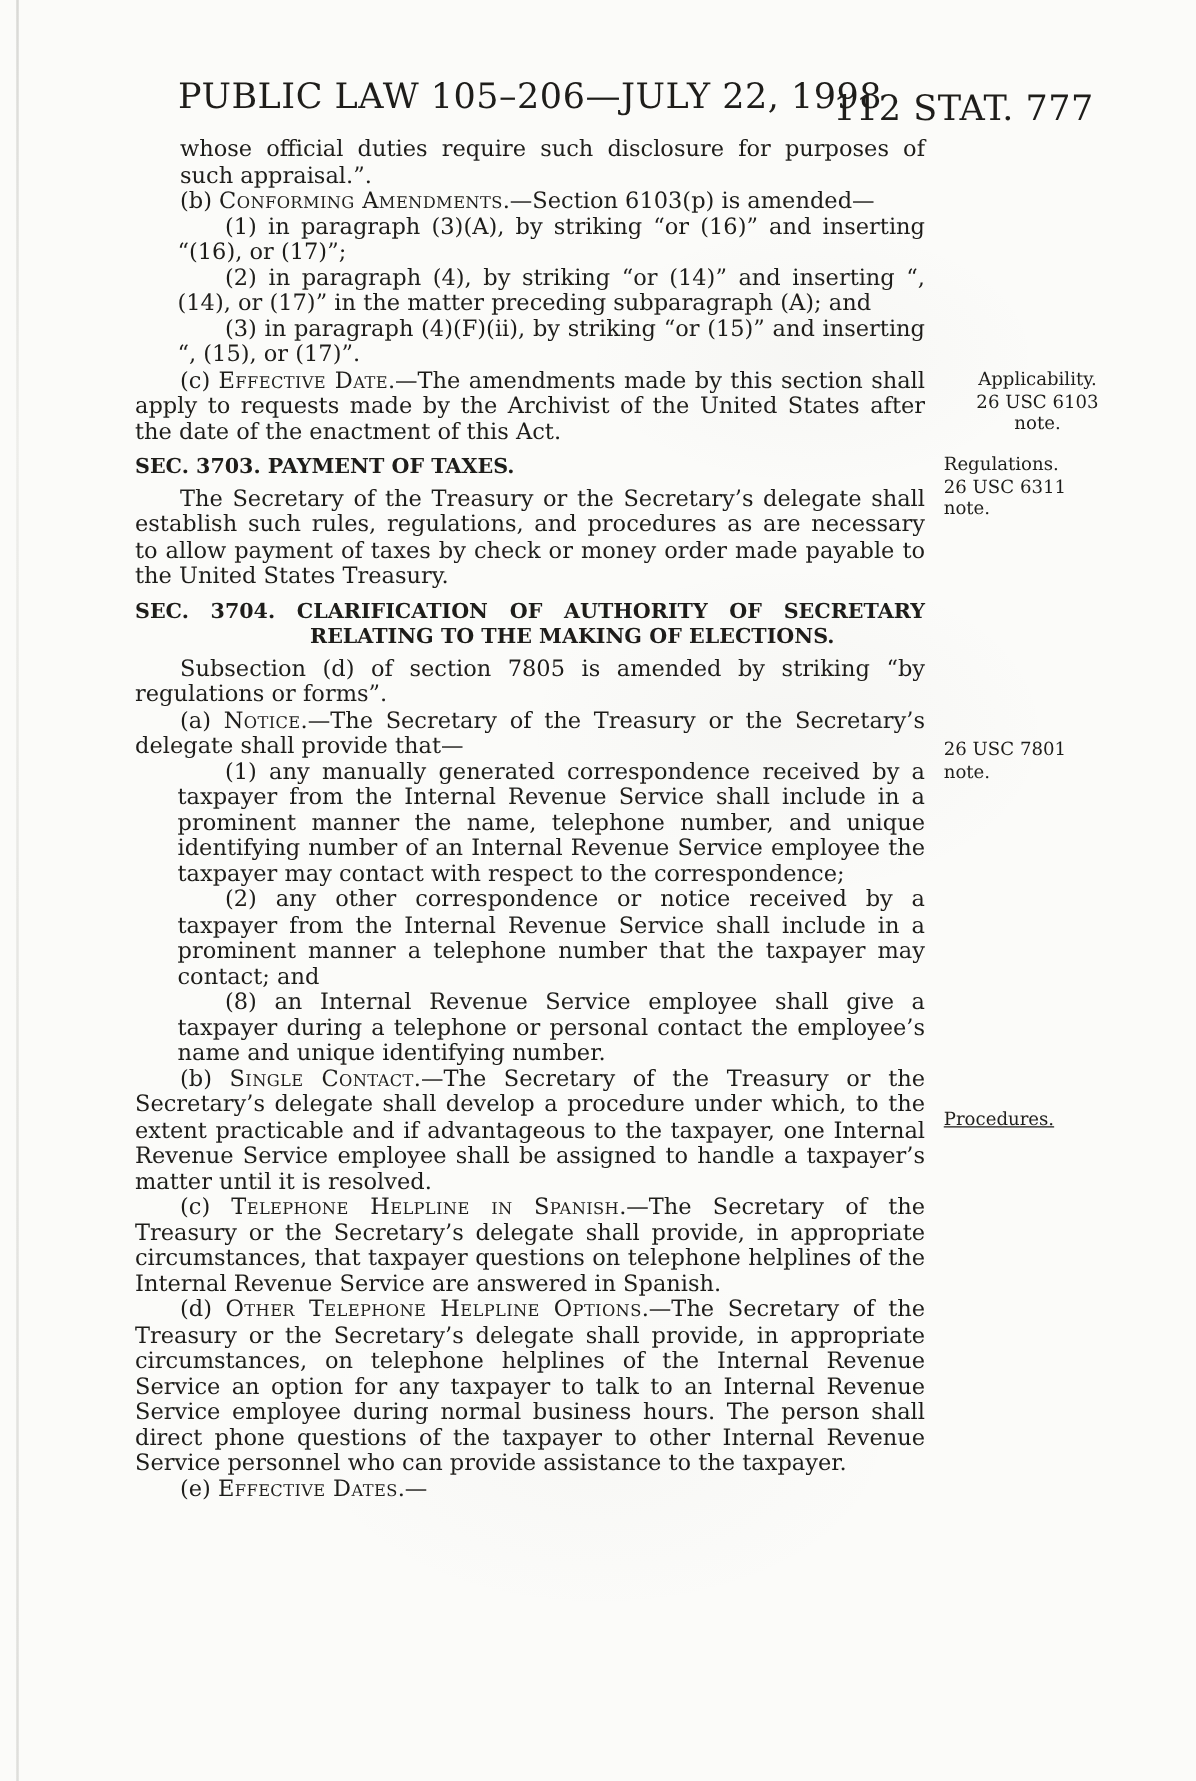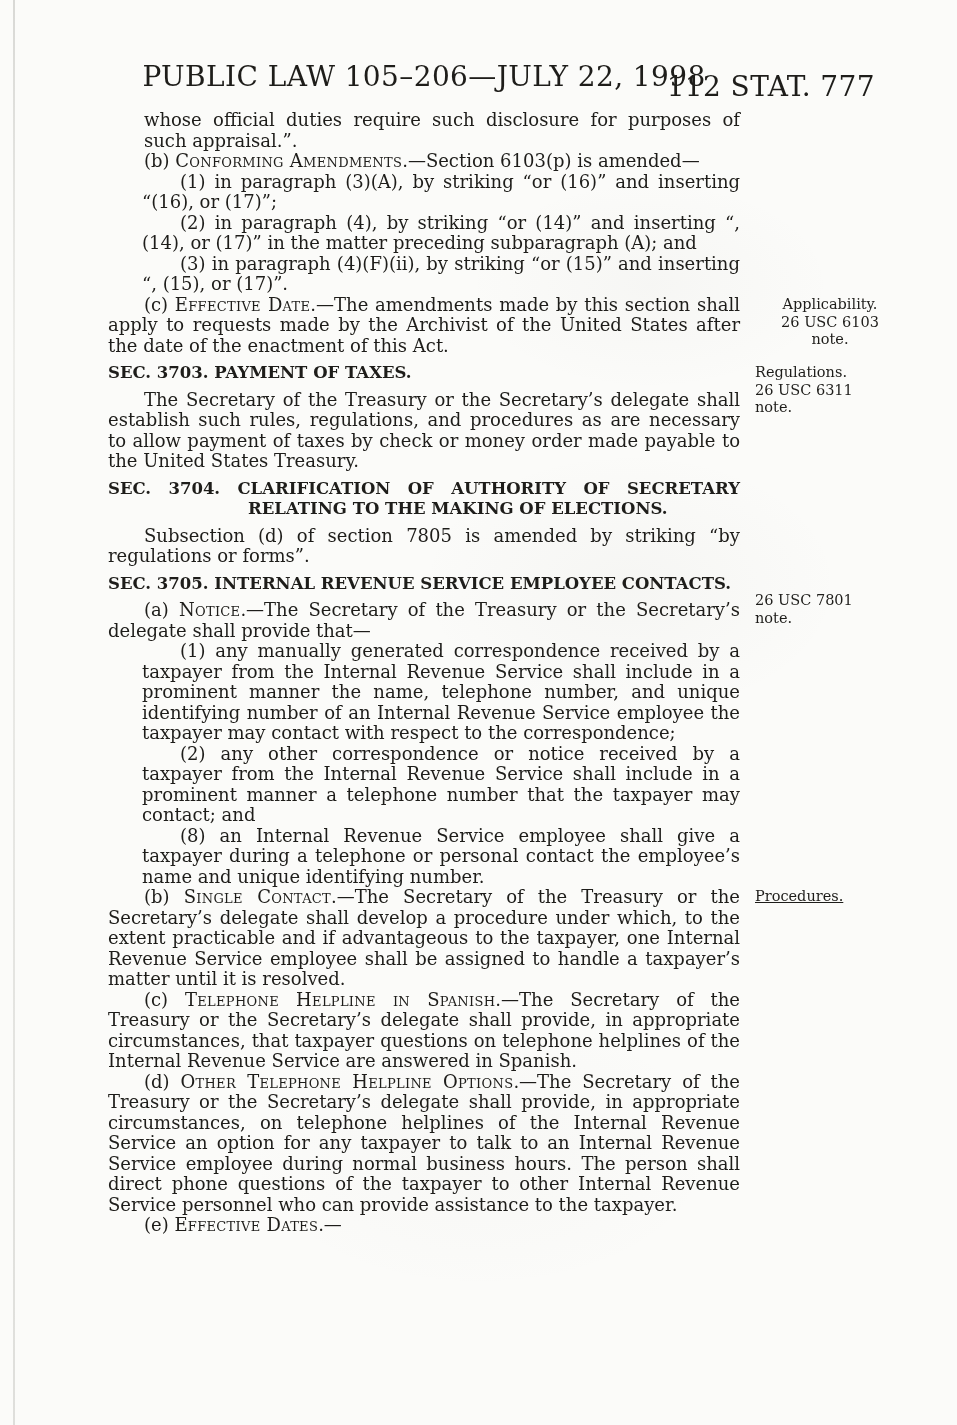--- a/index.html
+++ b/index.html
@@ -101,21 +101,20 @@
       <div class="para cont"><span>whose official duties require such disclosure for purposes of such appraisal.”.</span></div>
       <div class="para p"><span>(b) </span><span class="sc">Conforming Amendments</span><span>.—Section 6103(p) is amended—</span></div>
       <div class="para sub"><span>(1) in paragraph (3)(A), by striking “or (16)” and inserting “(16), or (17)”;</span></div>
       <div class="para sub"><span>(2) in paragraph (4), by striking “or (14)” and inserting “, (14), or (17)” in the matter preceding subparagraph (A); and</span></div>
       <div class="para sub"><span>(3) in paragraph (4)(F)(ii), by striking “or (15)” and inserting “, (15), or (17)”.</span></div>
       <div class="para p"><span>(c) </span><span class="sc">Effective Date</span><span>.—The amendments made by this section shall apply to requests made by the Archivist of the United States after the date of the enactment of this Act.</span></div>
       <div class="para h"><span>SEC. 3703. PAYMENT OF TAXES.</span></div>
       <div class="para p"><span>The Secretary of the Treasury or the Secretary’s delegate shall establish such rules, regulations, and procedures as are necessary to allow payment of taxes by check or money order made payable to the United States Treasury.</span></div>
       <div class="para h"><span>SEC. 3704. CLARIFICATION OF AUTHORITY OF SECRETARY RELATING TO THE MAKING OF ELECTIONS.</span></div>
       <div class="para p"><span>Subsection (d) of section 7805 is amended by striking “by regulations or forms”.</span></div>
-      <div class="para h"><span>SEC. 3705. INTERNAL REVENUE SERVICE EMPLOYEE CONTACTS.</span></div>
       <div class="para p"><span>(a) </span><span class="sc">Notice</span><span>.—The Secretary of the Treasury or the Secretary’s delegate shall provide that—</span></div>
       <div class="para sub"><span>(1) any manually generated correspondence received by a taxpayer from the Internal Revenue Service shall include in a prominent manner the name, telephone number, and unique identifying number of an Internal Revenue Service employee the taxpayer may contact with respect to the correspondence;</span></div>
       <div class="para sub"><span>(2) any other correspondence or notice received by a taxpayer from the Internal Revenue Service shall include in a prominent manner a telephone number that the taxpayer may contact; and</span></div>
       <div class="para sub"><span>(8) an Internal Revenue Service employee shall give a taxpayer during a telephone or personal contact the employee’s name and unique identifying number.</span></div>
       <div class="para p"><span>(b) </span><span class="sc">Single Contact</span><span>.—The Secretary of the Treasury or the Secretary’s delegate shall develop a procedure under which, to the extent practicable and if advantageous to the taxpayer, one Internal Revenue Service employee shall be assigned to handle a taxpayer’s matter until it is resolved.</span></div>
       <div class="para p"><span>(c) </span><span class="sc">Telephone Helpline in Spanish</span><span>.—The Secretary of the Treasury or the Secretary’s delegate shall provide, in appropriate circumstances, that taxpayer questions on telephone helplines of the Internal Revenue Service are answered in Spanish.</span></div>
       <div class="para p"><span>(d) </span><span class="sc">Other Telephone Helpline Options</span><span>.—The Secretary of the Treasury or the Secretary’s delegate shall provide, in appropriate circumstances, on telephone helplines of the Internal Revenue Service an option for any taxpayer to talk to an Internal Revenue Service employee during normal business hours. The person shall direct phone questions of the taxpayer to other Internal Revenue Service personnel who can provide assistance to the taxpayer.</span></div>
       <div class="para p"><span>(e) </span><span class="sc">Effective Dates</span><span>.—</span></div>
     </div>
 

